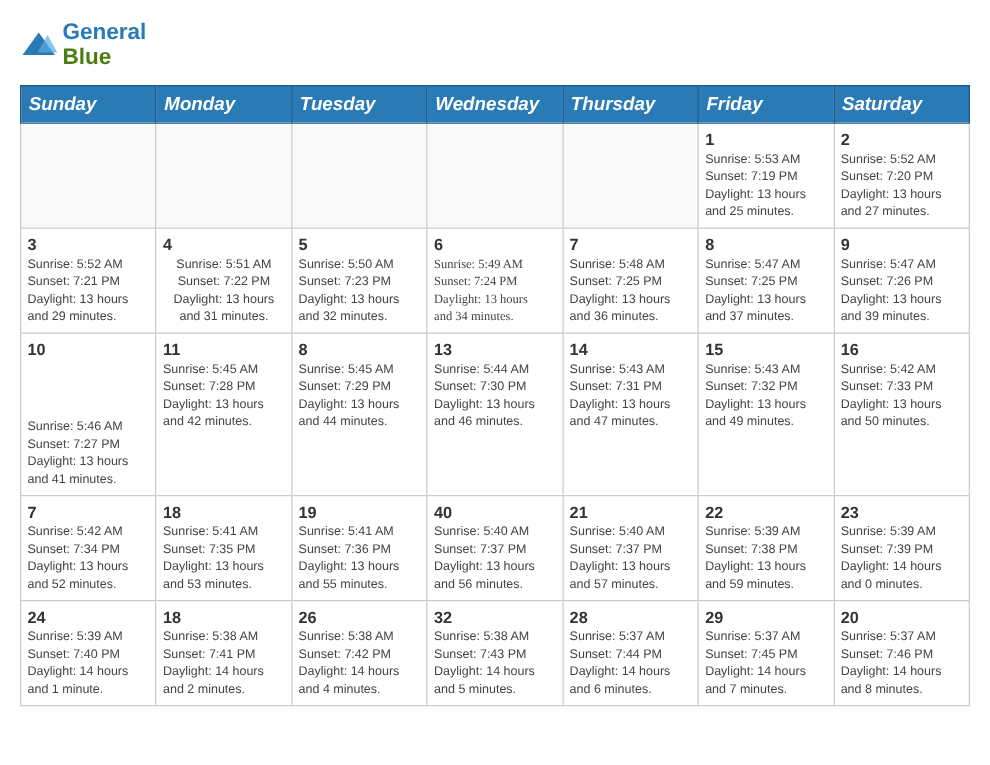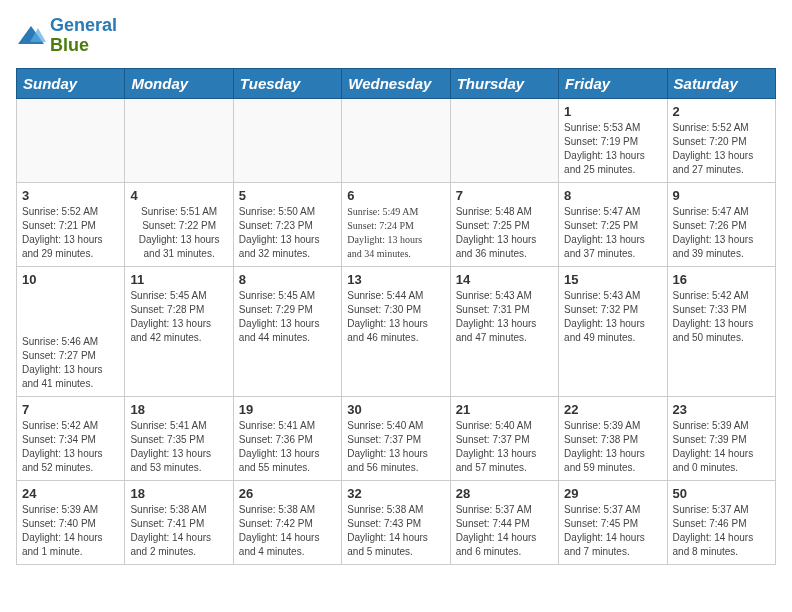--- a/index.html
+++ b/index.html
@@ -256,21 +256,21 @@
 and 53 minutes.</div>
         </td>
         <td>
           <span class="day-num">19</span>
           <div class="day-info" style="white-space: pre-line;">Sunrise: 5:41 AM
 Sunset: 7:36 PM
 Daylight: 13 hours
 and 55 minutes.</div>
         </td>
         <td>
-          <span class="day-num">30</span>
+          <span class="day-num">40</span>
           <div class="day-info" style="white-space: pre-line;">Sunrise: 5:40 AM
 Sunset: 7:37 PM
 Daylight: 13 hours
 and 56 minutes.</div>
         </td>
         <td>
           <span class="day-num">21</span>
           <div class="day-info" style="white-space: pre-line;">Sunrise: 5:40 AM
 Sunset: 7:37 PM
 Daylight: 13 hours
@@ -328,21 +328,21 @@
 and 6 minutes.</div>
         </td>
         <td>
           <span class="day-num">29</span>
           <div class="day-info" style="white-space: pre-line;">Sunrise: 5:37 AM
 Sunset: 7:45 PM
 Daylight: 14 hours
 and 7 minutes.</div>
         </td>
         <td>
-          <span class="day-num">50</span>
+          <span class="day-num">20</span>
           <div class="day-info" style="white-space: pre-line;">Sunrise: 5:37 AM
 Sunset: 7:46 PM
 Daylight: 14 hours
 and 8 minutes.</div>
         </td>
       </tr>
     </tbody>
 </table>
 
 </body></html>

